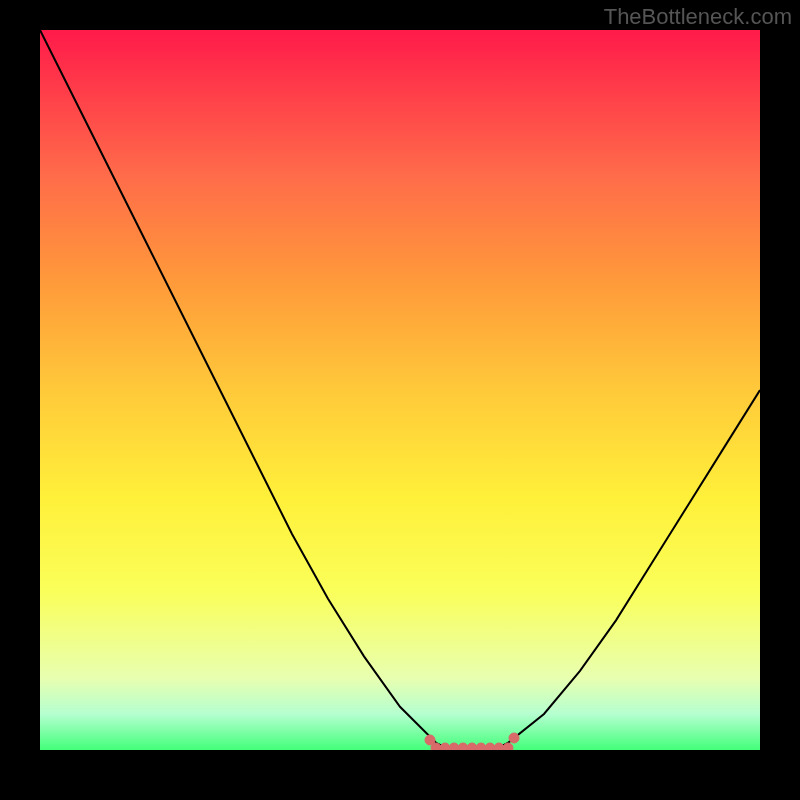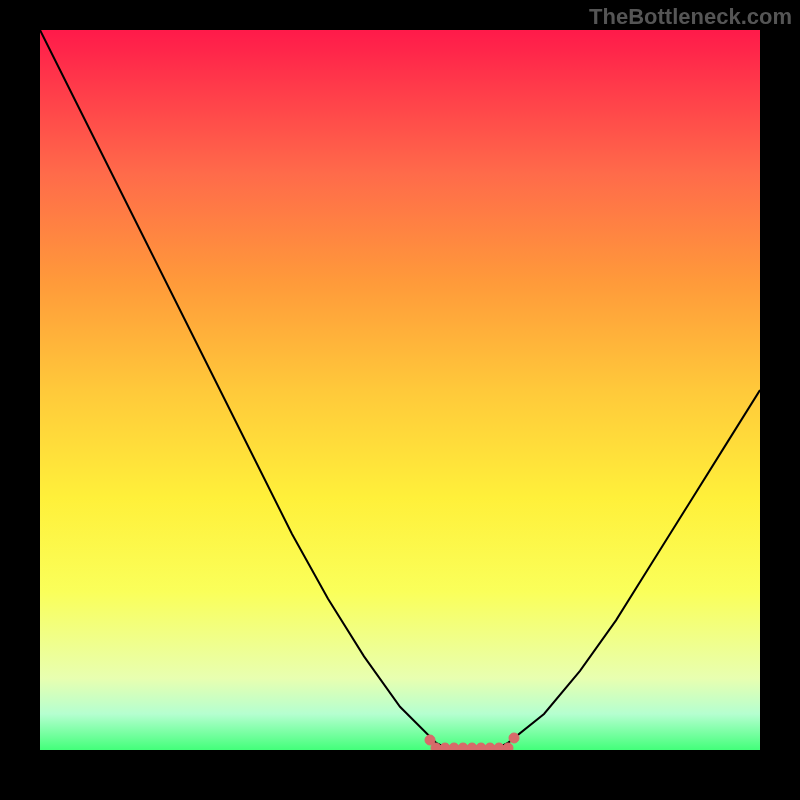--- a/index.html
+++ b/index.html
@@ -10,21 +10,21 @@
     background: #000;
     position: relative;
     font-family: Arial, sans-serif;
   }
   .watermark {
     position: absolute;
     top: 4px;
     right: 8px;
     color: #555;
     font-size: 22px;
-    font-weight: 700;
+    font-weight: 400;
     z-index: 10;
   }
   .plot-area {
     position: absolute;
     left: 40px;
     top: 30px;
     width: 720px;
     height: 720px;
   }
   .gradient-bg {

